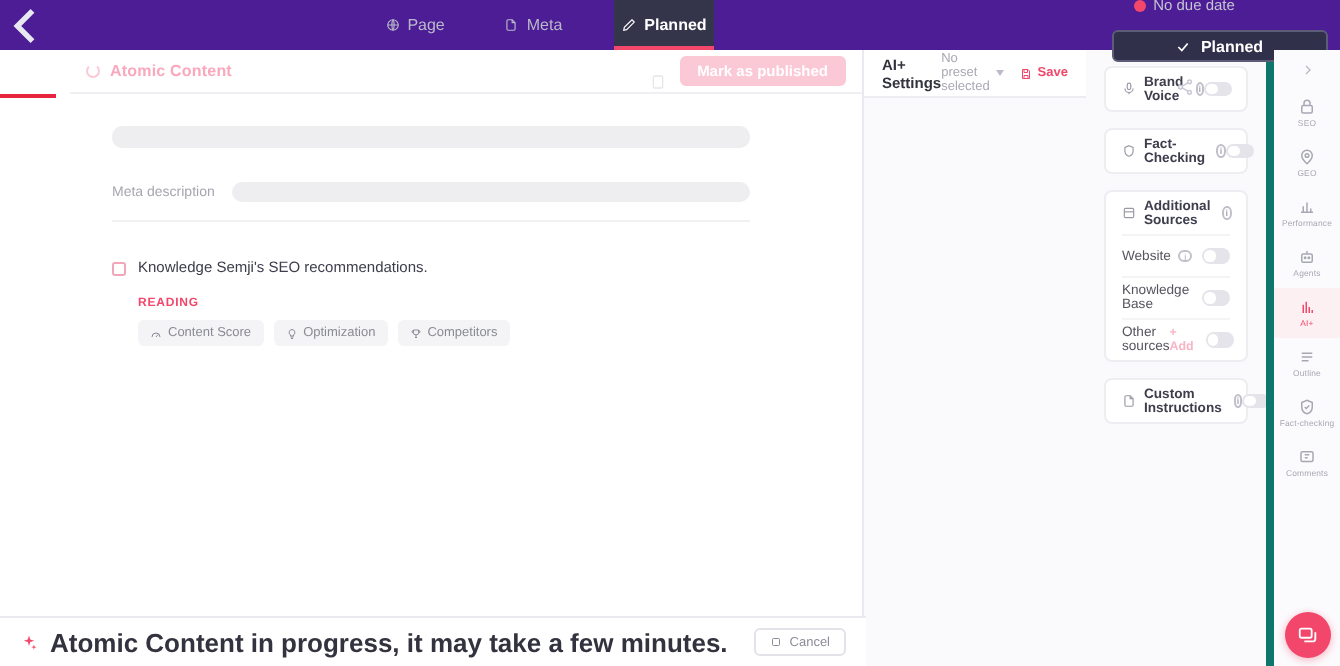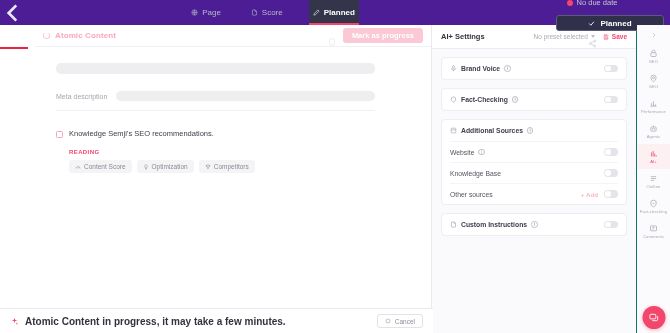--- a/index.html
+++ b/index.html
@@ -92,21 +92,21 @@
   .chip {
     display: flex; align-items: center; gap: 3px; background: #f4f4f6;
     border-radius: 3px; height: 13px; padding: 0 6px; font-size: 6.5px;
     color: #8a8a96; cursor: pointer; white-space: nowrap;
   }
   .chip svg { width: 6px; height: 6px; flex: 0 0 6px; }
 
   
   .settings-pane {
     width: 205px; flex: 0 0 205px; background: #fafafc;
-    display: flex; flex-direction: column; border-right: 1px solid #0f766e;
+    display: flex; border-right: 4px solid #0f766e;
   }
   .settings-head {
     height: 24px; flex: 0 0 24px; display: flex; align-items: center;
     padding: 0 9px; border-bottom: 1px solid #ececf1; background: #ffffff;
   }
   .settings-title { font-size: 7.5px; font-weight: bold; color: #33333f; }
   .settings-head-right { margin-left: auto; display: flex; align-items: center; gap: 8px; }
   .preset-select { display: flex; align-items: center; gap: 3px; font-size: 6.5px; color: #a9a9b4; cursor: pointer; }
   .caret { width: 0; height: 0; border-left: 2.5px solid transparent; border-right: 2.5px solid transparent; border-top: 3px solid #bcbcc6; }
   .save-btn { display: flex; align-items: center; gap: 3px; font-size: 6.5px; font-weight: bold; color: #f2466b; cursor: pointer; }
@@ -162,21 +162,21 @@
   .fab svg { width: 11px; height: 11px; color: #ffffff; }
 
   
   .statusbar {
     height: 25px; flex: 0 0 25px; background: #ffffff; border-top: 1px solid #e9e9ef;
     display: flex; align-items: center; padding: 0 10px; width: 433px;
     position: absolute; bottom: 0; left: 0;
   }
   .status-icon { color: #f2466b; display: flex; align-items: center; }
   .status-icon svg { width: 9px; height: 9px; }
-  .status-text { font-size: 10px; font-weight: bold; color: #33333f; margin-left: 6px; }
+  .status-text { font-size: 13px; font-weight: bold; color: #33333f; margin-left: 6px; }
   .cancel-btn {
     margin-left: auto; display: flex; align-items: center; gap: 4px;
     border: 1px solid #e2e2e9; border-radius: 3px; height: 14px; padding: 0 7px;
     font-size: 6.5px; color: #8d8d99; cursor: pointer; background: #fff;
   }
   .cancel-btn svg { width: 6px; height: 6px; }
 </style>
 </head>
 <body>
 
@@ -195,21 +195,21 @@
             <circle cx="12" cy="12" r="9"></circle>
             <path d="M3 12h18M12 3c2.5 3 2.5 15 0 18M12 3c-2.5 3-2.5 15 0 18"></path>
           </svg>
         <span>Page</span>
       </div>
       <div class="tab">
         <svg viewBox="0 0 24 24" fill="none" stroke="currentColor" stroke-width="2">
             <path d="M14 3H7a2 2 0 00-2 2v14a2 2 0 002 2h10a2 2 0 002-2V8z"></path>
             <path d="M14 3v5h5"></path>
           </svg>
-        <span>Score</span>
+        <span>Meta</span>
       </div>
       <div class="tab active">
         <svg viewBox="0 0 24 24" fill="none" stroke="currentColor" stroke-width="2">
             <path d="M17 3l4 4L8 20l-5 1 1-5z"></path>
           </svg>
         <span>Planned</span>
       </div>
     </div>
 
     <div class="topbar-right">
@@ -248,21 +248,21 @@
           <span class="spinner-ring"></span>
           <span class="editor-title">Atomic Content</span>
         </div>
         <div class="editor-head-right">
           <span class="doc-icon">
             <svg viewBox="0 0 24 24" fill="none" stroke="currentColor" stroke-width="2">
                 <rect x="5" y="3" width="14" height="18" rx="2"></rect>
               </svg>
           </span>
           <div class="publish-btn">
-            <span>Mark as progress</span>
+            <span>Mark as published</span>
           </div>
         </div>
       </div>
       <div class="progress-track">
         <div class="progress-fill"></div>
       </div>
 
       <div class="editor-body">
         <div class="skeleton-title"></div>
         <div class="meta-row">

